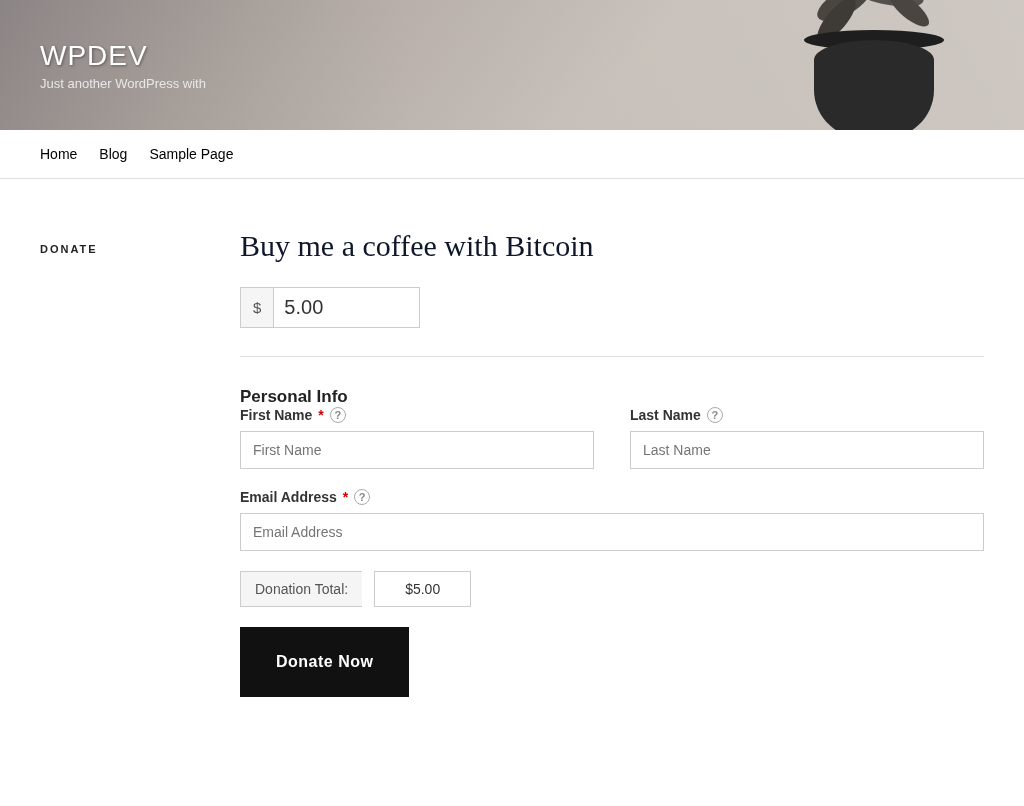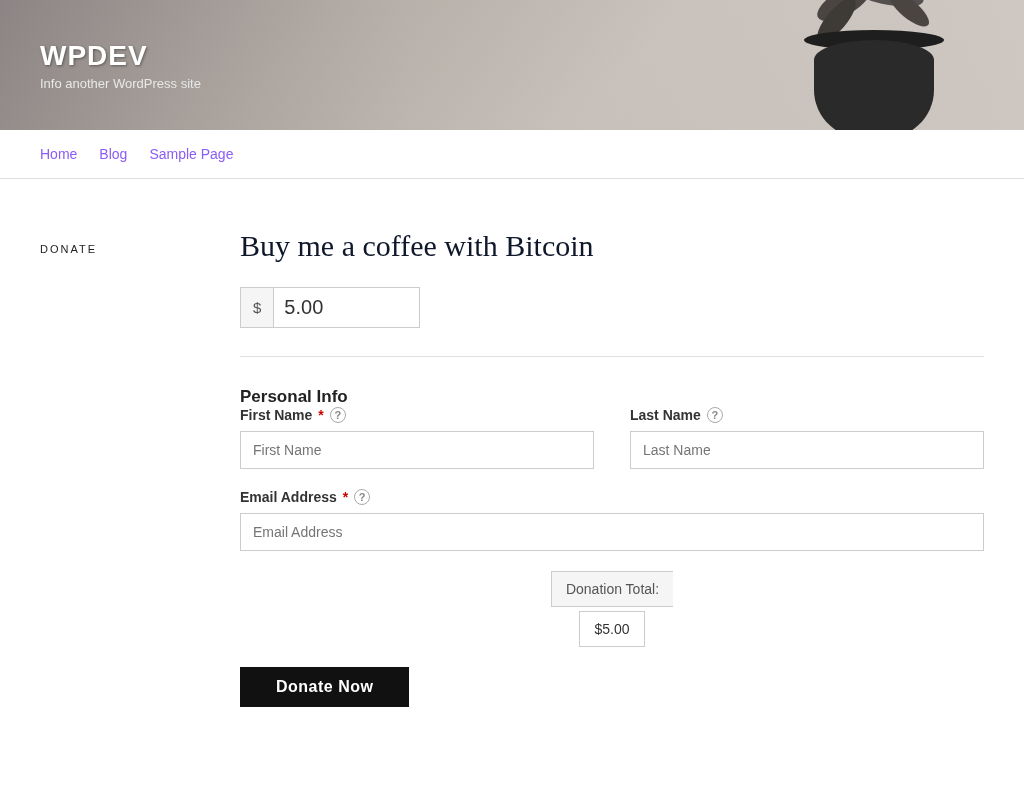--- a/index.html
+++ b/index.html
@@ -67,21 +67,21 @@
     .leaf3 { width: 50px; height: 18px; top: 20px; left: 90px; transform: rotate(40deg); background: #4a4540; }
     .leaf4 { width: 55px; height: 20px; top: 30px; left: 15px; transform: rotate(-50deg); background: #3e3a35; }
 
     .site-branding {
       position: relative;
       z-index: 2;
     }
     .site-title {
       font-family: Arial, Helvetica, sans-serif;
       font-size: 28px;
-      font-weight: 700;
+      font-weight: 400;
       color: #fff;
       letter-spacing: 1px;
       text-shadow: 1px 1px 3px rgba(0,0,0,0.4);
     }
     .site-tagline {
       font-family: Arial, Helvetica, sans-serif;
       font-size: 13px;
       color: #e8e8e8;
       font-weight: 400;
       margin-top: 4px;
@@ -97,21 +97,21 @@
       display: flex;
       list-style: none;
       gap: 0;
     }
     .nav-list li a {
       display: block;
       padding: 16px 22px 16px 0;
       font-family: Arial, Helvetica, sans-serif;
       font-size: 14px;
       font-weight: 400;
-      color: #8b5cf6;
+      color: #000000;
       text-decoration: none;
     }
     .nav-list li:first-child a { padding-left: 0; }
 
     
     .site-content {
       max-width: 1024px;
       margin: 0 auto;
       padding: 40px 40px;
       display: flex;
@@ -119,21 +119,21 @@
     }
 
     .sidebar {
       width: 160px;
       flex-shrink: 0;
       padding-top: 20px;
     }
     .sidebar-donate-label {
       font-family: Arial, Helvetica, sans-serif;
       font-size: 11px;
-      font-weight: 400;
+      font-weight: 700;
       letter-spacing: 2px;
       color: #222;
     }
 
     .main-area {
       flex: 1;
     }
 
     .donate-title {
       font-family: Georgia, serif;
@@ -226,49 +226,47 @@
       border: 1px solid #ccc;
       font-size: 14px;
       font-family: Arial, sans-serif;
       color: #999;
       outline: none;
     }
 
     
     .total-row {
       display: flex;
-      align-items: center;
-      gap: 4px;
+      gap: 12px;
       margin-bottom: 20px;
       margin-top: 10px;
-      flex-direction: column;
     }
     .total-label {
       font-family: Arial, sans-serif;
       font-size: 14px;
       color: #555;
       padding: 9px 14px;
       background: #f5f5f5;
       border: 1px solid #ccc;
       border-right: none;
     }
     .total-amount {
       font-family: Arial, sans-serif;
       font-size: 14px;
       color: #333;
-      padding: 9px 14px;
+      padding: 9px 30px;
       border: 1px solid #ccc;
     }
 
     
     .donate-btn {
       background: #111;
       color: #fff;
       border: none;
-      padding: 11px 36px;
+      padding: 26px 36px;
       font-family: Arial, Helvetica, sans-serif;
       font-size: 16px;
       font-weight: 700;
       cursor: pointer;
       letter-spacing: 0.5px;
     }
 
     .divider-line {
       border: none;
       border-top: 1px solid #e0e0e0;
@@ -284,21 +282,21 @@
       <div class="leaf leaf1"></div>
       <div class="leaf leaf2"></div>
       <div class="leaf leaf3"></div>
       <div class="leaf leaf4"></div>
     </div>
     <div class="pot-rim"></div>
     <div class="pot-body"></div>
   </div>
   <div class="site-branding">
     <div class="site-title">WPDEV</div>
-    <div class="site-tagline">Info another WordPress site</div>
+    <div class="site-tagline">Just another WordPress with</div>
   </div>
 </header>
 
 <nav class="site-nav">
   <ul class="nav-list">
     <li>
       <a href="#">Home</a>
     </li>
     <li>
       <a href="#">Blog</a>

